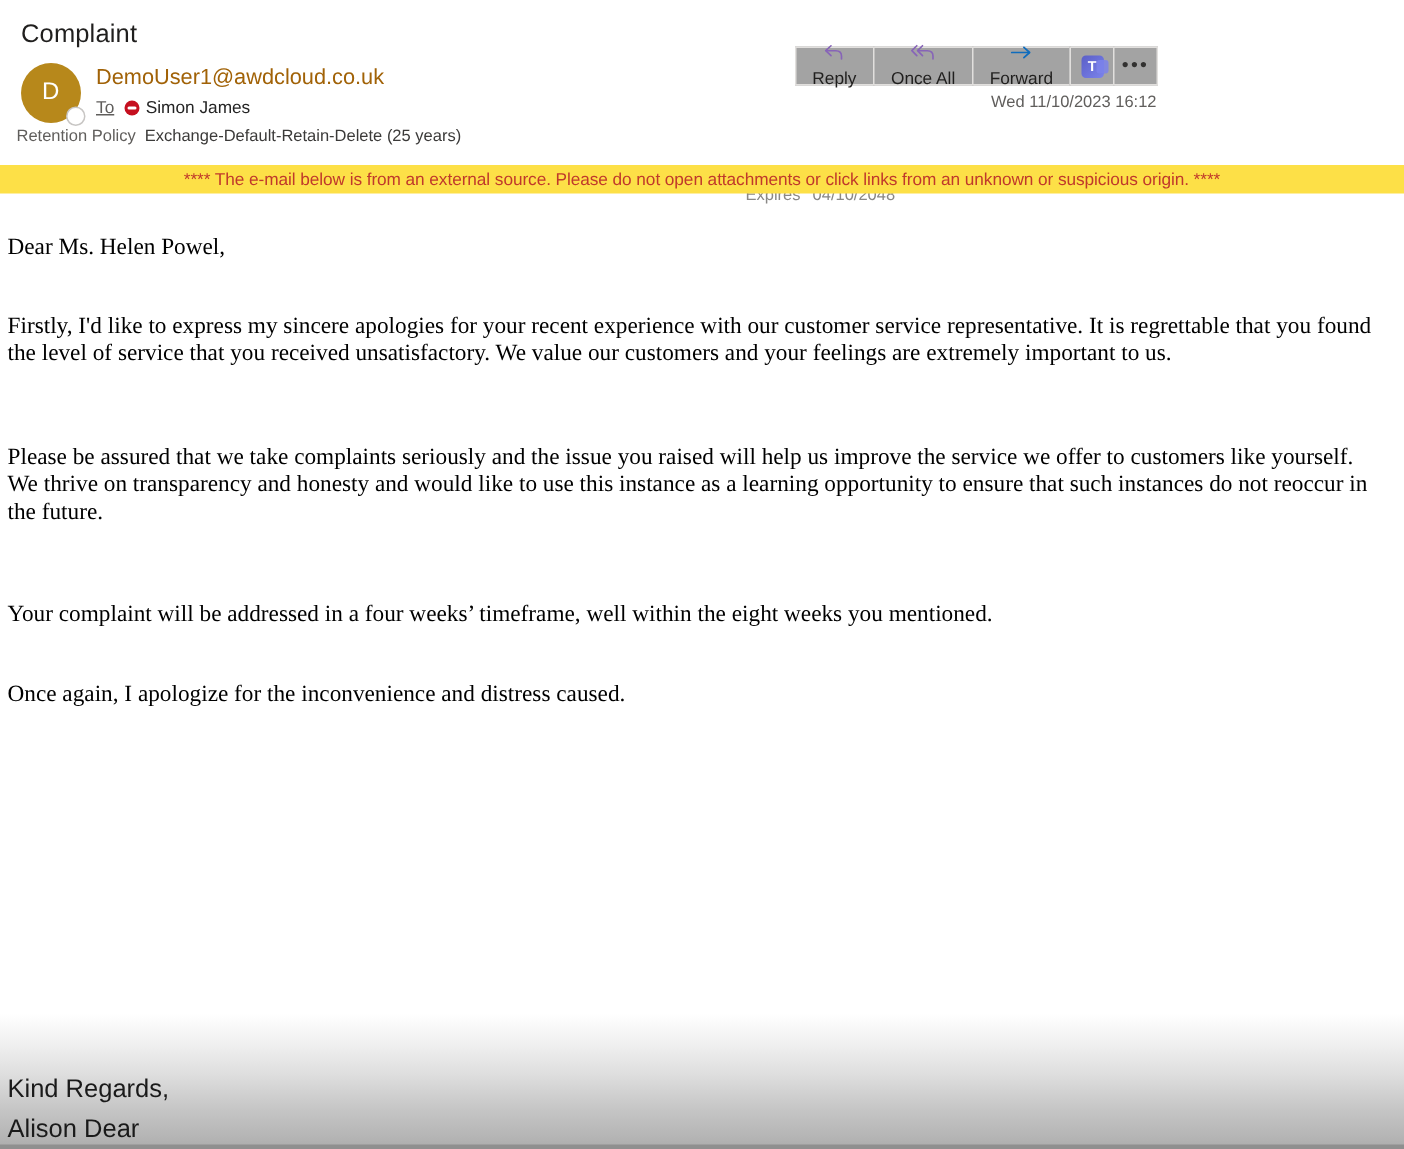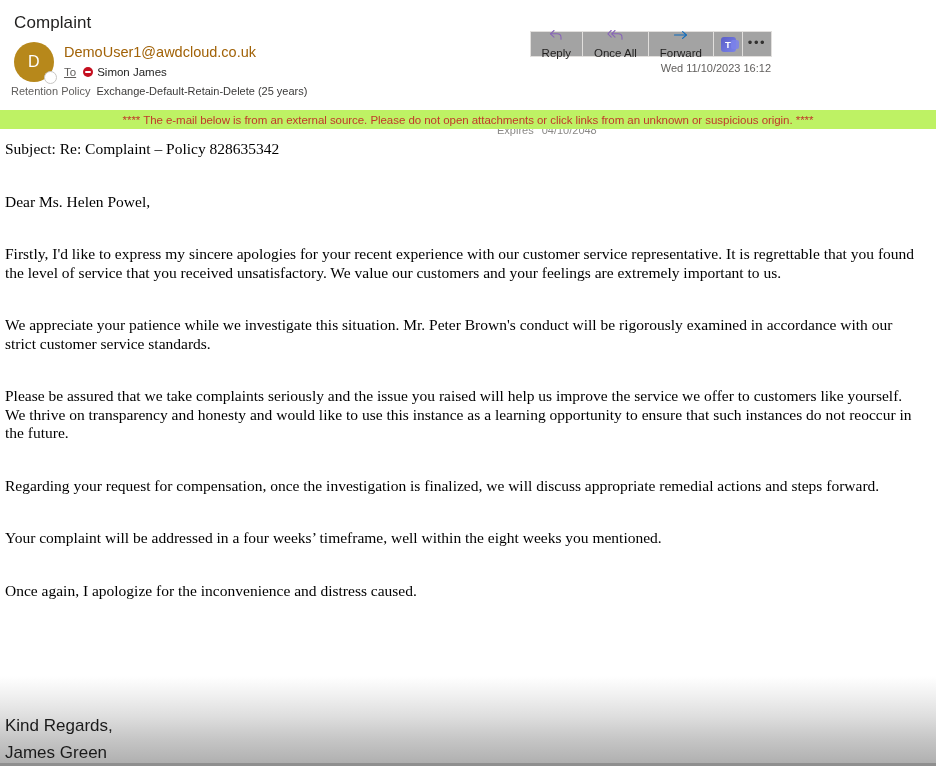--- a/index.html
+++ b/index.html
@@ -215,21 +215,21 @@
     white-space: nowrap;
   }
 
   
   .external-banner {
     position: absolute;
     left: 0;
     top: 110px;
     width: 936px;
     height: 19px;
-    background: #bef264;
+    background: #fde047;
     display: flex;
     align-items: center;
     justify-content: center;
     font-size: 11.5px;
     color: #c0392b;
     font-family: "Liberation Sans", sans-serif;
     letter-spacing: -0.05px;
   }
 
   
@@ -360,36 +360,33 @@
 
       <button class="tb-btn tb-more">•••</button>
     </div>
 
     <div class="timestamp">Wed 11/10/2023 16:12</div>
   </div>
 
   <div class="external-banner">**** The e-mail below is from an external source. Please do not open attachments or click links from an unknown or suspicious origin. ****</div>
 
   <div class="msg-body">
-    <p>Subject: Re: Complaint – Policy 828635342</p>
     <div class="spacer-lg"></div>
     <p>Dear Ms. Helen Powel,</p>
     <div class="spacer-lg"></div>
     <p>Firstly, I'd like to express my sincere apologies for your recent experience with our customer service representative. It is regrettable that you found the level of service that you received unsatisfactory. We value our customers and your feelings are extremely important to us.</p>
     <div class="spacer-lg"></div>
-    <p>We appreciate your patience while we investigate this situation. Mr. Peter Brown's conduct will be rigorously examined in accordance with our strict customer service standards.</p>
     <div class="spacer-lg"></div>
     <p>Please be assured that we take complaints seriously and the issue you raised will help us improve the service we offer to customers like yourself. We thrive on transparency and honesty and would like to use this instance as a learning opportunity to ensure that such instances do not reoccur in the future.</p>
     <div class="spacer-lg"></div>
-    <p>Regarding your request for compensation, once the investigation is finalized, we will discuss appropriate remedial actions and steps forward.</p>
     <div class="spacer-lg"></div>
     <p>Your complaint will be addressed in a four weeks’ timeframe, well within the eight weeks you mentioned.</p>
     <div class="spacer-lg"></div>
     <p>Once again, I apologize for the inconvenience and distress caused.</p>
   </div>
 
   <div class="footer-gradient"></div>
   <div class="signature">
     <div>Kind Regards,</div>
-    <div>James Green</div>
+    <div>Alison Dear</div>
   </div>
 
 </div>
 
 </body></html>

